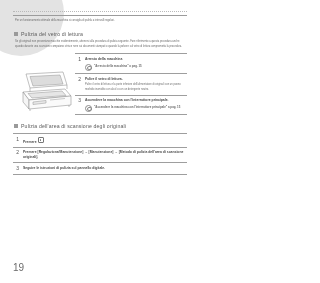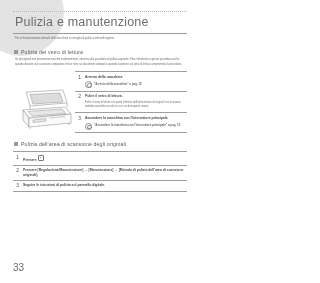--- a/index.html
+++ b/index.html
@@ -210,21 +210,20 @@
   }
 </style>
 </head>
 <body>
 
 <div class="deco-circle"></div>
 
 <div class="page">
 
   <div class="title-rule"></div>
-  <h1 class="page-title">Pulizia e manutenzione</h1>
   <div class="title-underline"></div>
   <p class="intro">Per un funzionamento ottimale della macchina si consiglia di pulirla a intervalli regolari.</p>
 
   <div class="section">
     <div class="section-head">
       <span class="sq"></span>
       <span class="section-title">Pulizia del vetro di lettura</span>
     </div>
     <p class="section-body">Se gli originali non presentano macchie evidentemente, attenersi alla procedura di pulizia seguente. Fare riferimento a questa procedura anche quando durante una scansione compaiono strisce nere sui documenti stampati o quando la polvere sul vetro di lettura comprometta la procedura.</p>
 
@@ -315,14 +314,14 @@
       <div class="step">
         <div class="step-num">3</div>
         <div class="step-body">
           <div class="step-title">Seguire le istruzioni di pulizia sul pannello digitale.</div>
         </div>
       </div>
 
     </div>
   </div>
 
-  <div class="page-number">33</div>
+  <div class="page-number">19</div>
 </div>
 
 </body></html>

